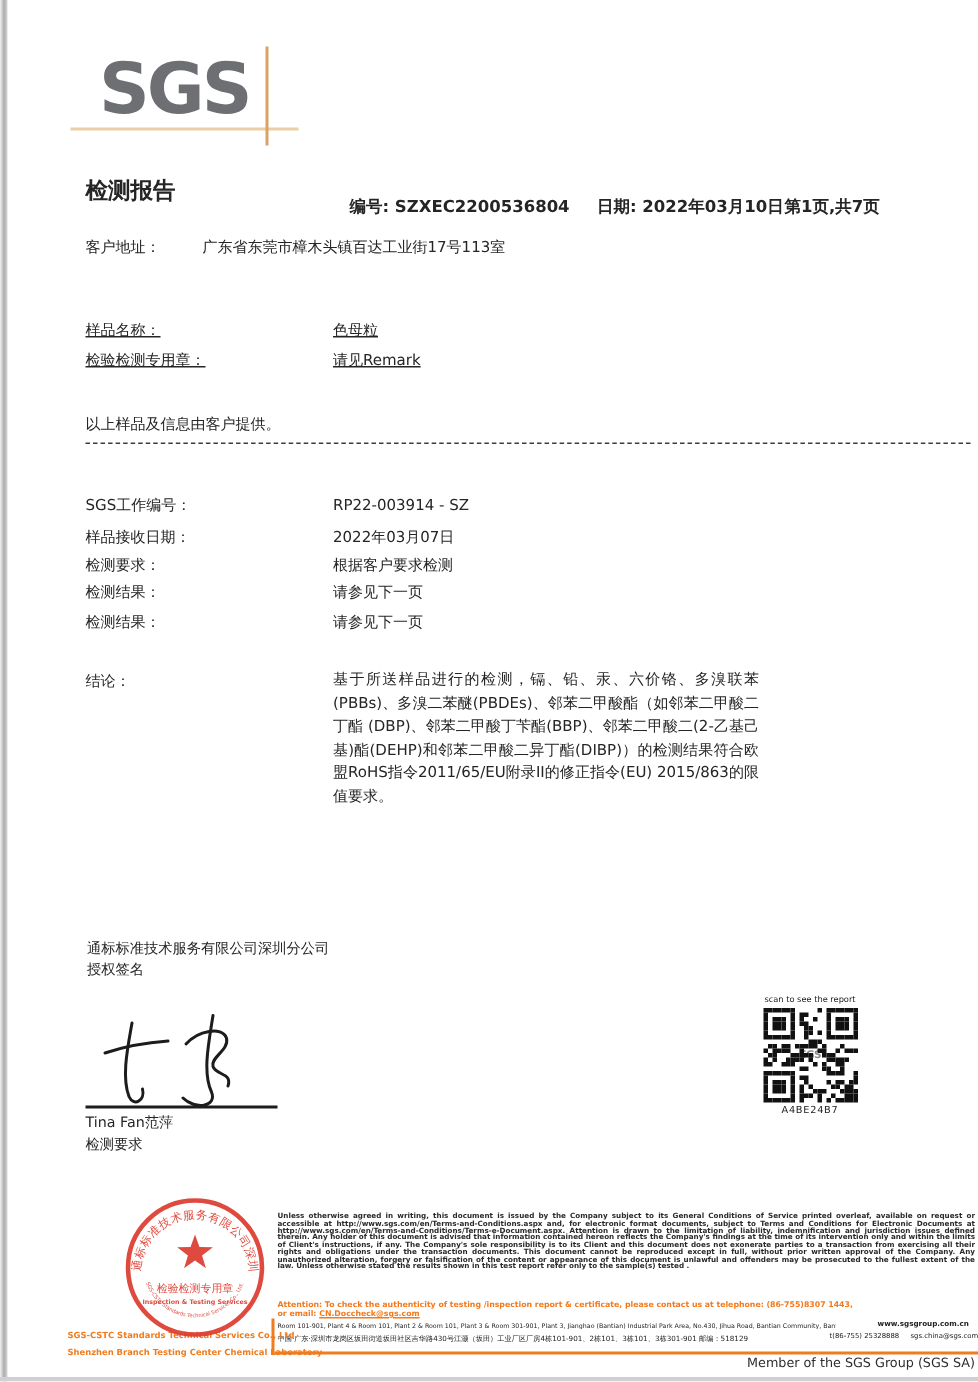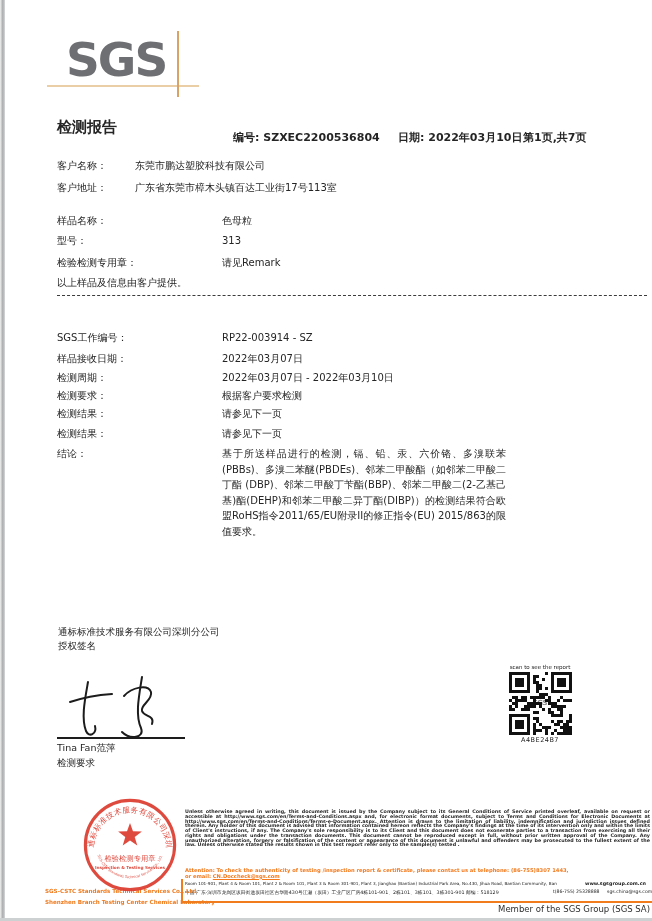--- a/index.html
+++ b/index.html
@@ -11,21 +11,21 @@
   .edge-bottom{left:0;top:918px;width:652px;height:3px;background:#ced1d2;}
   
   .logo{left:66px;top:36px;font-size:47px;font-weight:bold;color:#6e6f72;letter-spacing:-2px;line-height:1;}
   .tan-h{left:47px;top:85px;width:152px;height:2px;background:#eacfa6;}
   .tan-v{left:177px;top:31px;width:2px;height:66px;background:#d8a365;}
   .doc-title{left:57px;top:118px;font-size:15px;font-weight:bold;}
   .meta{top:130px;font-size:11px;font-weight:bold;}
   .m-no{left:233px;} .m-date{left:398px;} .m-page{left:523px;}
   
   .sec{left:57px;width:560px;}
-  .sec-client{top:159px;} .sec-sample{top:214px;} .sec-job{top:331px;}
+  .sec-client{top:159px;} .sec-sample{top:214px;text-decoration:underline;} .sec-job{top:331px;}
   .row{display:flex;height:13px;font-size:10px;line-height:13px;white-space:nowrap;}
   .sec-client .row{margin-bottom:9px;}
   .sec-client .lbl{width:78px;}
   .sec-sample .lbl,.sec-job .lbl{width:165px;}
   .sec-sample .row1{margin-bottom:7px;} .sec-sample .row2{margin-bottom:9px;}
   .sec-job .row1{margin-bottom:8px;} .sec-job .row2{margin-bottom:6px;}
   .sec-job .row3{margin-bottom:5px;} .sec-job .row4{margin-bottom:5px;}
   .sec-job .row5{margin-bottom:7px;}
   .note{left:57px;top:276px;font-size:10px;font-family:Liberation Mono, monospace;}
   .dashes{left:57px;top:295px;width:590px;border-top:1px dashed #3c3c3c;}
@@ -73,59 +73,47 @@
 <div class="abs logo">SGS</div>
 <div class="abs tan-h"></div>
 <div class="abs tan-v"></div>
 <div class="abs doc-title">检测报告</div>
 <div class="abs meta m-no">编号: SZXEC2200536804</div>
 <div class="abs meta m-date">日期: 2022年03月10日</div>
 <div class="abs meta m-page">第1页,共7页</div>
 
 <div class="abs sec sec-client">
   <div class="row">
-    <span class="lbl">客户名称：</span>
-    <span class="val">东莞市鹏达塑胶科技有限公司</span>
-  </div>
-  <div class="row">
     <span class="lbl">客户地址：</span>
     <span class="val">广东省东莞市樟木头镇百达工业街17号113室</span>
   </div>
 </div>
 
 <div class="abs sec sec-sample">
   <div class="row row1">
     <span class="lbl">样品名称：</span>
     <span class="val">色母粒</span>
   </div>
-  <div class="row row2">
-    <span class="lbl">型号：</span>
-    <span class="val">313</span>
-  </div>
   <div class="row">
     <span class="lbl">检验检测专用章：</span>
     <span class="val">请见Remark</span>
   </div>
 </div>
 <div class="abs note">以上样品及信息由客户提供。</div>
 
 <div class="abs dashes"></div>
 
 <div class="abs sec sec-job">
   <div class="row row1">
     <span class="lbl">SGS工作编号：</span>
     <span class="val">RP22-003914 - SZ</span>
   </div>
   <div class="row row2">
     <span class="lbl">样品接收日期：</span>
     <span class="val">2022年03月07日</span>
-  </div>
-  <div class="row row3">
-    <span class="lbl">检测周期：</span>
-    <span class="val">2022年03月07日 - 2022年03月10日</span>
   </div>
   <div class="row row4">
     <span class="lbl">检测要求：</span>
     <span class="val">根据客户要求检测</span>
   </div>
   <div class="row row5">
     <span class="lbl">检测结果：</span>
     <span class="val">请参见下一页</span>
   </div>
   <div class="row">

